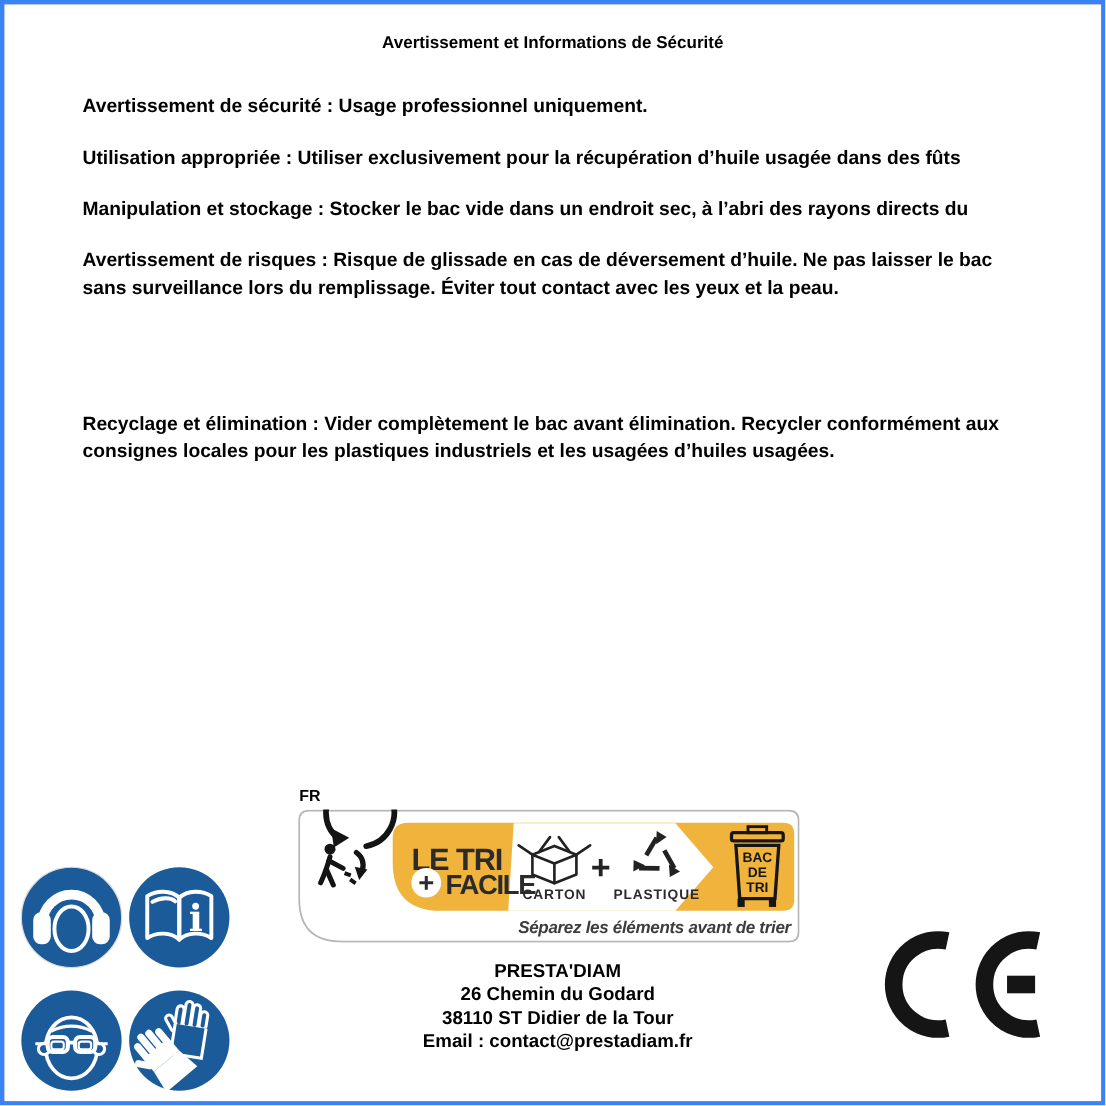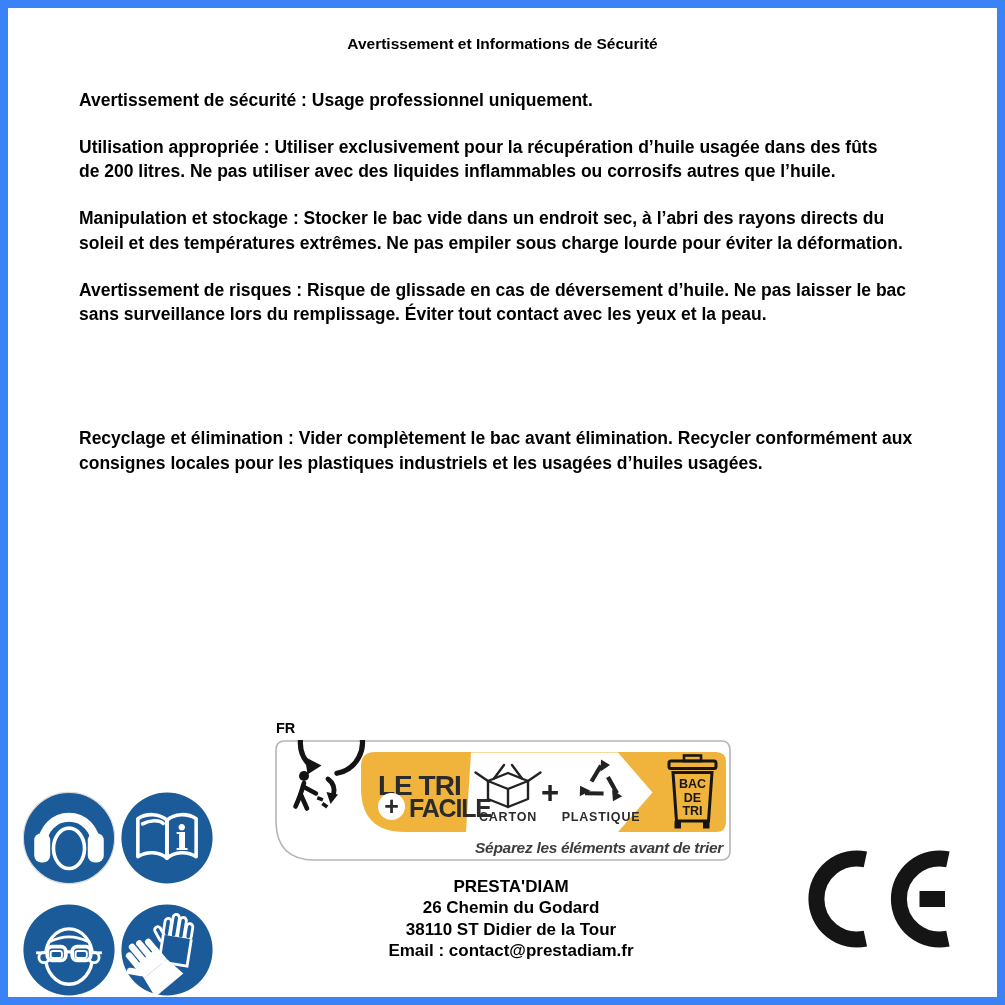--- a/index.html
+++ b/index.html
@@ -1,18 +1,18 @@
 <!DOCTYPE html>
 <html><head>
 <meta charset="utf-8">
 <style>
   html,body { margin:0; padding:0; background:#ffffff; }
   .page {
     position:relative; width:1005px; height:1005px; background:#ffffff;
-    border:8px solid #3b82f6; box-sizing:border-box; overflow:hidden;
+    border:4px solid #3b82f6; box-sizing:border-box; overflow:hidden;
     font-family:"Liberation Sans", sans-serif; color:#000;
   }
   .title {
     position:absolute; top:27px; left:0; right:0; text-align:center;
     font-size:15.5px; font-weight:bold; line-height:18px;
   }
   .body-text { position:absolute; left:71px; top:80px; right:30px; font-size:17.5px; }
   .para { margin:0 0 22px 0;font-weight:bold; }
   .para.gap-big { margin-bottom:99px; }
   .line { line-height:24.7px; white-space:pre; }
@@ -36,25 +36,23 @@
 <div class="page">
 
   <div class="title">Avertissement et Informations de Sécurité</div>
 
   <div class="body-text">
     <div class="para">
       <div class="line">Avertissement de sécurité : Usage professionnel uniquement.</div>
     </div>
     <div class="para">
       <div class="line">Utilisation appropriée : Utiliser exclusivement pour la récupération d’huile usagée dans des fûts</div>
-      <div class="line">de 200 litres. Ne pas utiliser avec des liquides inflammables ou corrosifs autres que l’huile.</div>
     </div>
     <div class="para">
       <div class="line">Manipulation et stockage : Stocker le bac vide dans un endroit sec, à l’abri des rayons directs du</div>
-      <div class="line">soleil et des températures extrêmes. Ne pas empiler sous charge lourde pour éviter la déformation.</div>
     </div>
     <div class="para gap-big">
       <div class="line">Avertissement de risques : Risque de glissade en cas de déversement d’huile. Ne pas laisser le bac</div>
       <div class="line">sans surveillance lors du remplissage. Éviter tout contact avec les yeux et la peau.</div>
     </div>
     <div class="para">
       <div class="line">Recyclage et élimination : Vider complètement le bac avant élimination. Recycler conformément aux</div>
       <div class="line">consignes locales pour les plastiques industriels et les usagées d’huiles usagées.</div>
     </div>
   </div>

